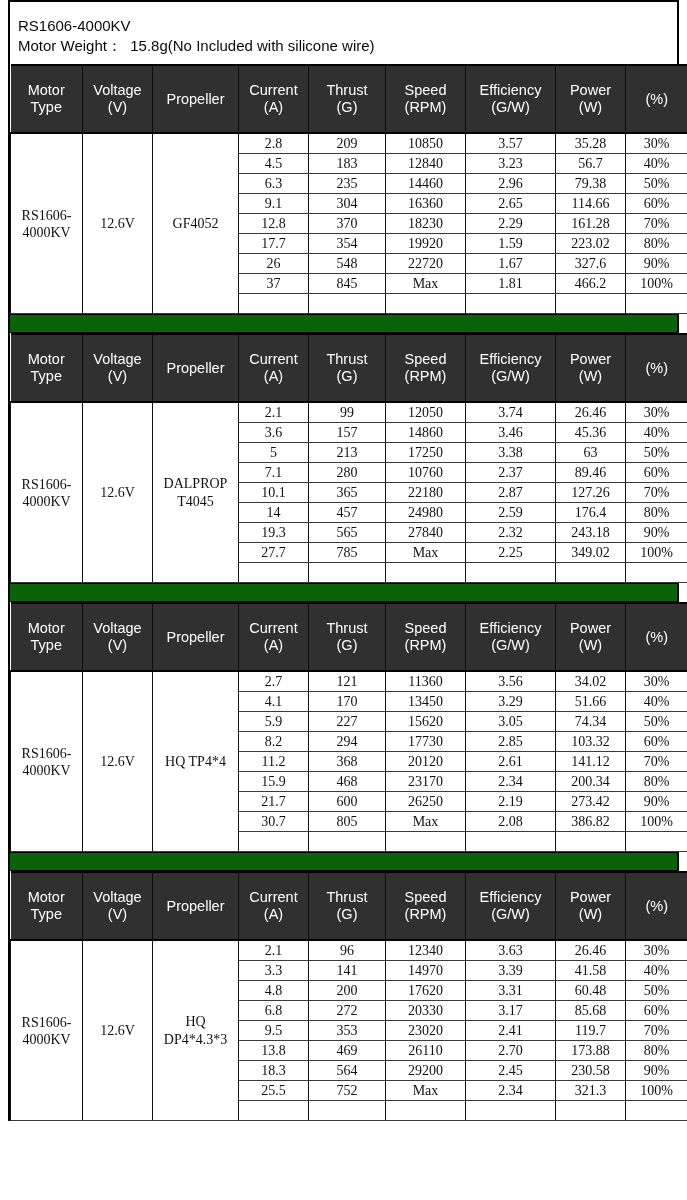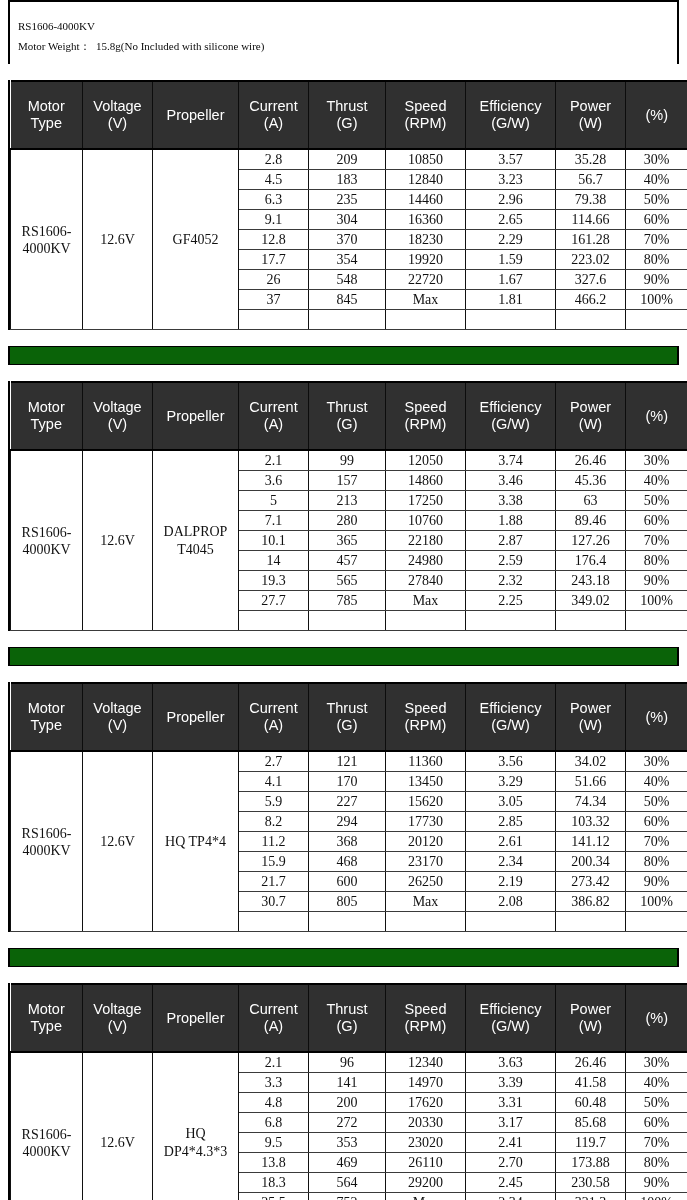--- a/index.html
+++ b/index.html
@@ -26,31 +26,31 @@
   .intro {
     box-sizing: border-box;
     margin: 0 8px 0 8px;
     padding: 14px 0 8px 4px;
     border-top: 2px solid #000;
     border-left: 2px solid #000;
     border-right: 2px solid #000;
     background: #ffffff;
   }
   .intro-line {
-    font-family: Liberation Serif, serif;
-    font-size: 11px;
+    font-family: Liberation Sans, sans-serif;
+    font-size: 15px;
     line-height: 20px;
     white-space: pre;
     padding-left: 4px;
     color: #0a0a0a;
   }
 
   
   .tbl-wrap {
-    margin: 16px 8px;
+    margin: 0 8px;
     border-left: 2px solid #000;
     border-right: 2px solid #000;
     background: #fff;
   }
   table.spec {
     width: 100%;
     border-collapse: collapse;
     table-layout: fixed;
     background: #ffffff;
   }
@@ -349,21 +349,21 @@
               <td>213</td>
               <td>17250</td>
               <td>3.38</td>
               <td>63</td>
               <td>50%</td>
             </tr>
             <tr class="data-row">
               <td>7.1</td>
               <td>280</td>
               <td>10760</td>
-              <td>1.88</td>
+              <td>2.37</td>
               <td>89.46</td>
               <td>60%</td>
             </tr>
             <tr class="data-row">
               <td>10.1</td>
               <td>365</td>
               <td>22180</td>
               <td>2.87</td>
               <td>127.26</td>
               <td>70%</td>

